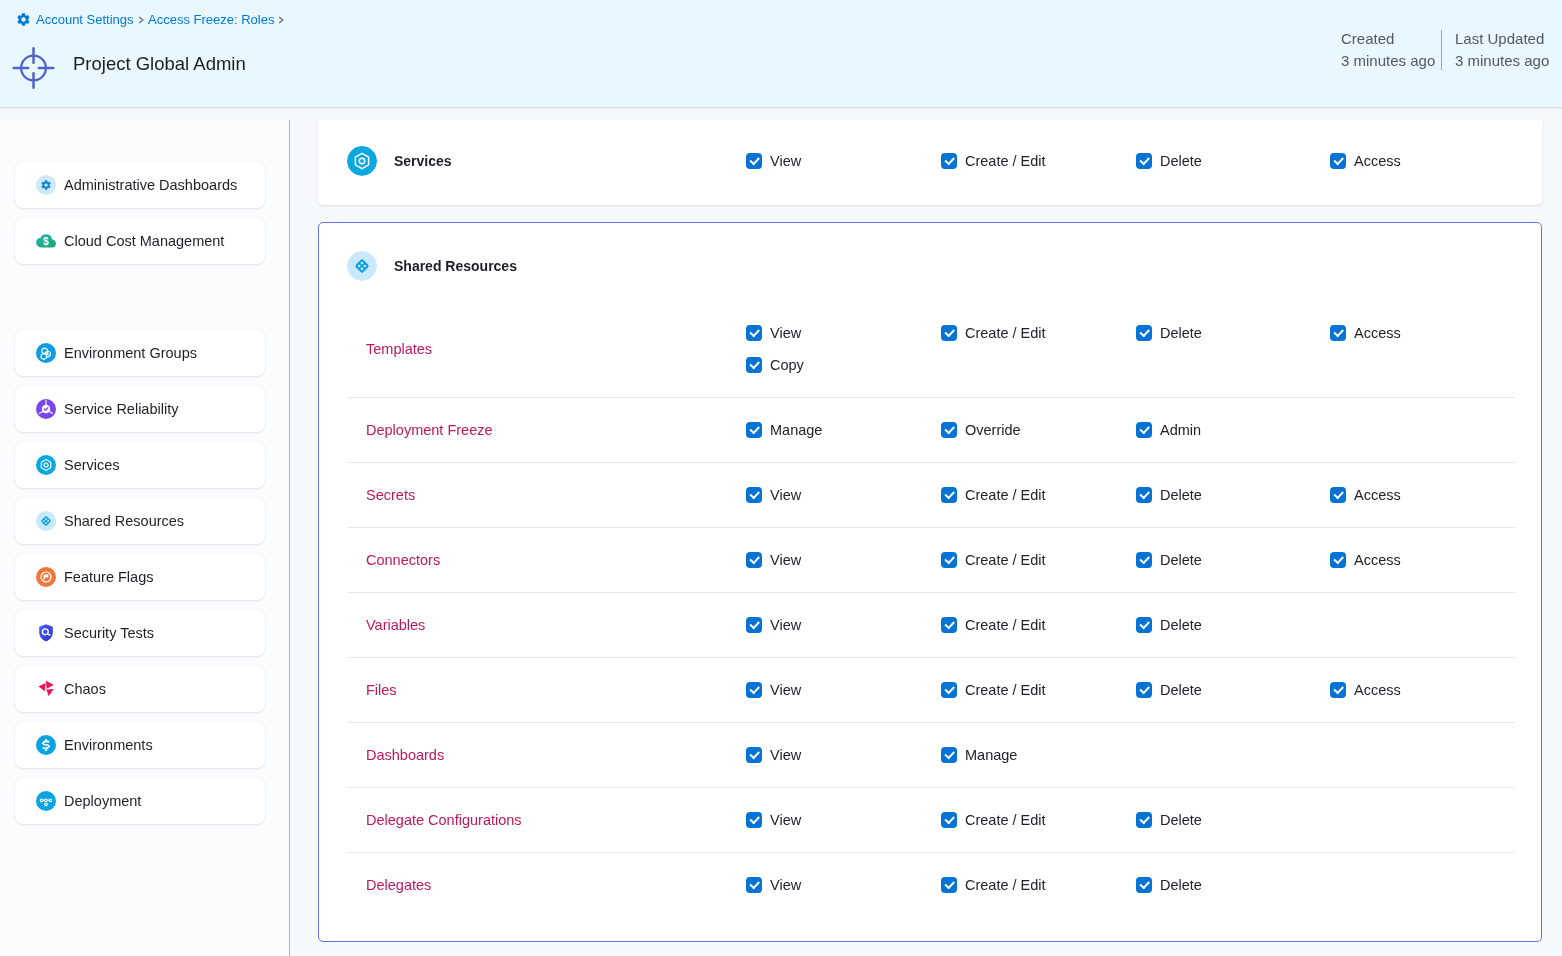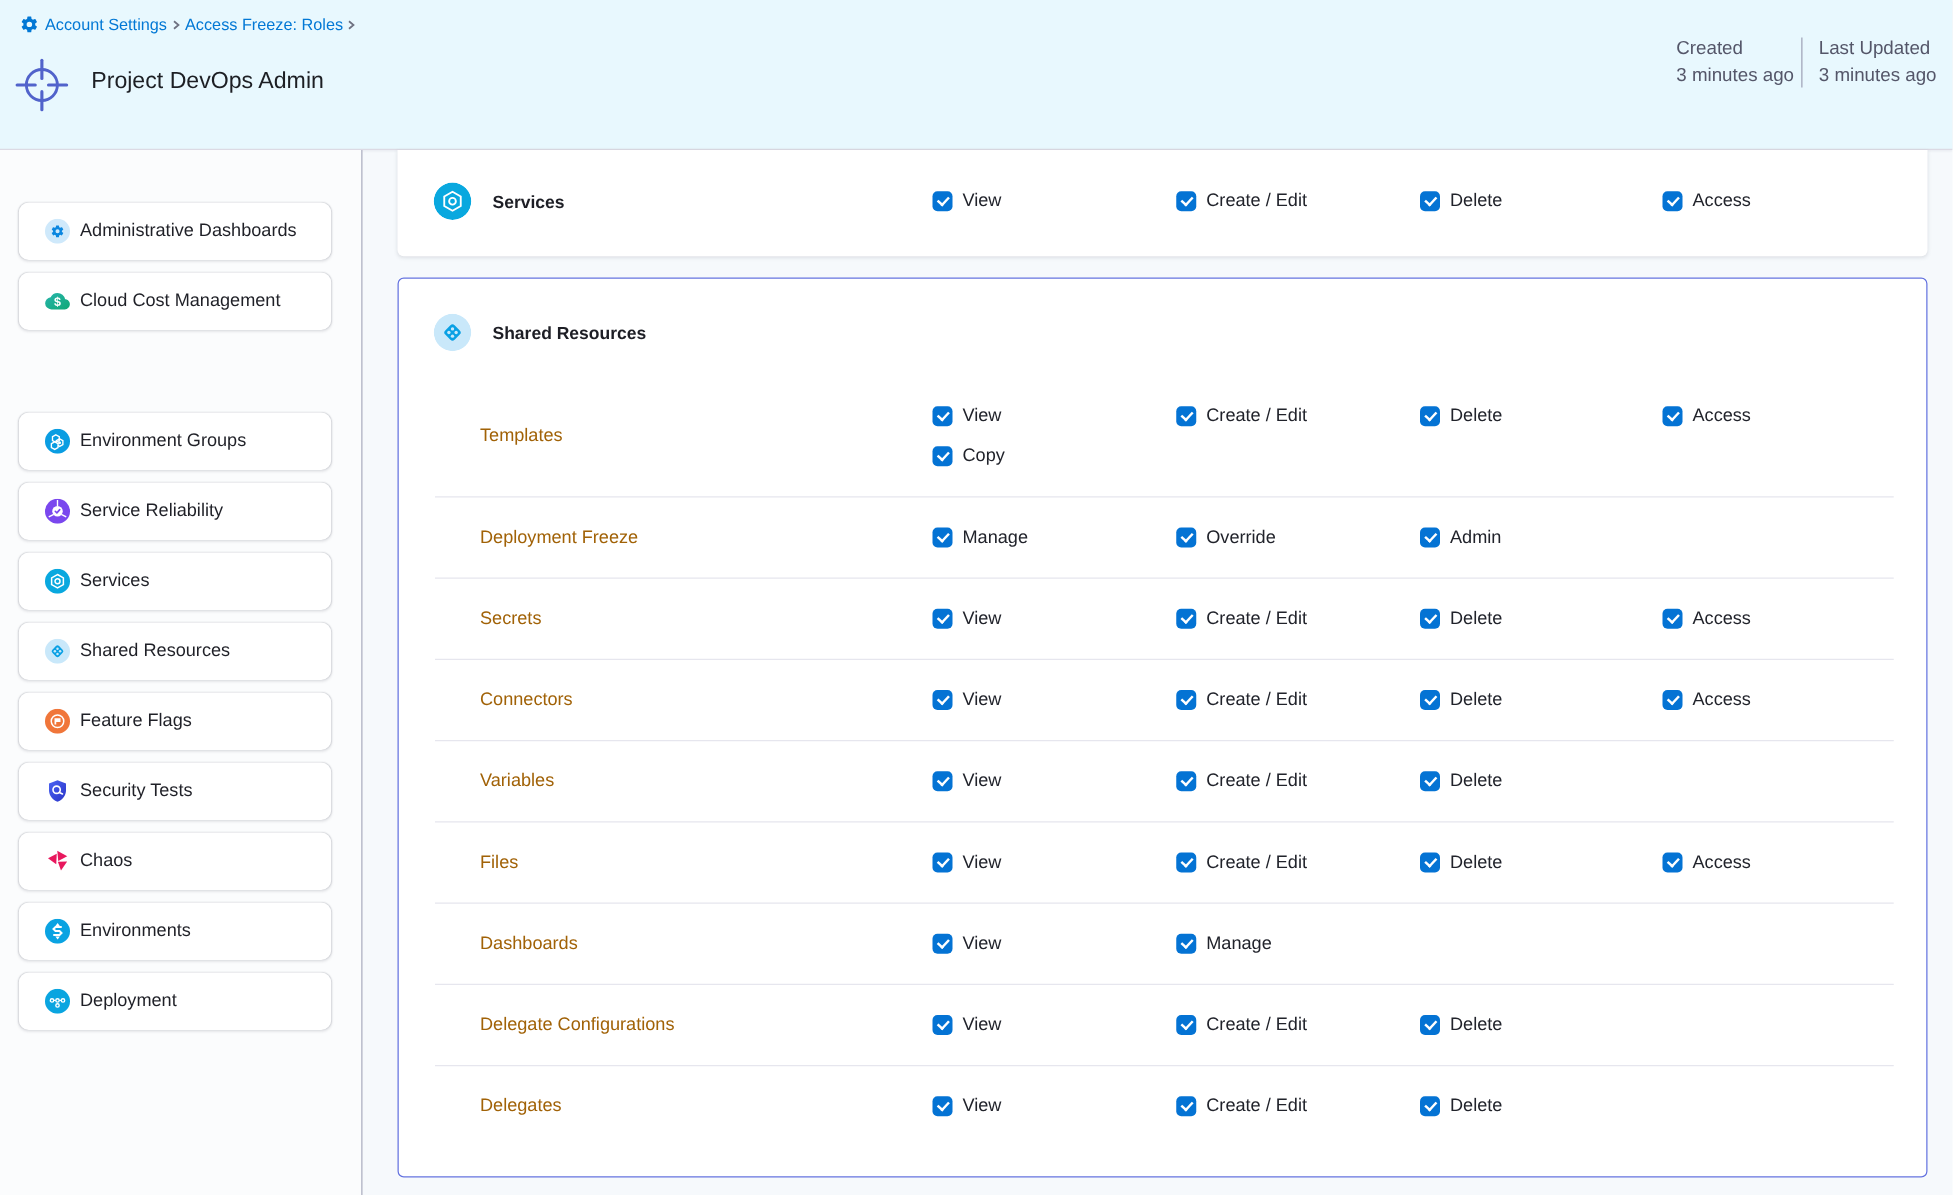--- a/index.html
+++ b/index.html
@@ -1,42 +1,42 @@
 <!DOCTYPE html>
 <html><head>
 <meta charset="utf-8">
 <style>
   * { margin:0; padding:0; box-sizing:border-box; }
   html,body { width:1562px; height:956px; overflow:hidden; }
   body { font-family:"Liberation Sans", sans-serif; background:#f6f9fc; position:relative; }
   .abs { position:absolute; }
 
   
-  .header { position:absolute; left:0; top:0; width:1562px; height:120px; background:#e8f8fe; border-bottom:1px solid #dcdae4; box-shadow:0 1px 2px rgba(100,100,130,.10); }
+  .header { position:absolute; left:0; top:0; width:1562px; height:108px; background:#e8f8fe; border-bottom:1px solid #dcdae4; box-shadow:0 1px 2px rgba(100,100,130,.10); }
   .crumb { position:absolute; top:12px; height:16px; line-height:16px; font-size:13px; color:#0278d5; }
   .title { position:absolute; left:73px; top:53px; height:22px; line-height:22px; font-size:18.5px; color:#1d1f24; }
   .meta { position:absolute; top:28px; font-size:15px; line-height:22px; color:#545669; }
   .meta-div { position:absolute; left:1441px; top:30px; width:1px; height:40px; background:#9fa3b8; }
 
   
   .sidebar { position:absolute; left:0; top:120px; width:290px; height:836px; background:#fbfcfd; border-right:1px solid #abadc0; }
   .scard { position:absolute; left:15px; width:250px; height:46px; background:#fff; border-radius:8px;
            box-shadow:0 0 1px rgba(40,41,61,.16), 0 1px 2px rgba(96,97,112,.14); }
   .scard .ic { position:absolute; left:21px; top:13px; width:20px; height:20px; }
   .scard .lbl { position:absolute; left:49px; top:13px; height:20px; line-height:20px; font-size:14.5px; color:#1f2027; }
 
   
   .svc-card { position:absolute; left:318px; top:120px; width:1224px; height:85px; background:#fff;
               border-radius:0 0 5px 5px; box-shadow:0 1px 3px rgba(96,97,112,.16); }
   .shared-card { position:absolute; left:318px; top:222px; width:1224px; height:720px; background:#fff;
                  border:1px solid #6674e0; border-radius:5px; }
 
   .h-ic { position:absolute; width:30px; height:30px; border-radius:50%; }
   .card-title { position:absolute; left:394px; height:20px; line-height:20px; font-size:14px; font-weight:bold; color:#1d1e25; }
-  .rlabel { position:absolute; left:366px; height:20px; line-height:20px; font-size:14.5px; color:#a16207;margin-left:18px; }
+  .rlabel { position:absolute; left:366px; height:20px; line-height:20px; font-size:14.5px; color:#be185d; }
   .sep { position:absolute; left:348px; width:1167px; height:1px; background:#e6e6ee; }
 
   
   .cb { position:absolute; width:16px; height:16px; background:#0473d4; border-radius:4px; }
   .cb:after { content:''; position:absolute; left:3.6px; top:4.4px; width:7px; height:3.6px;
               border-left:2px solid #fff; border-bottom:2px solid #fff; transform:rotate(-47deg); }
   .cl { position:absolute; height:20px; line-height:20px; font-size:14.5px; color:#21232b; }
 </style>
 </head>
 <body>
@@ -54,21 +54,21 @@
       <path d="M1.2 1 L4.8 4 L1.2 7" stroke="#6e7181" fill="none" stroke-width="1.4"></path>
     </svg>
 
   <svg class="abs" style="left:11px;top:45px" width="46" height="46" viewBox="0 0 46 46" fill="none" stroke="#5163cb" stroke-width="2.5" stroke-linecap="round">
     <circle cx="22.5" cy="23" r="12.4" stroke-width="2.3"></circle>
     <line x1="22.5" y1="3.2" x2="22.5" y2="17.7"></line>
     <line x1="22.5" y1="28.3" x2="22.5" y2="42.8"></line>
     <line x1="2.7" y1="23" x2="17.2" y2="23"></line>
     <line x1="27.8" y1="23" x2="42.3" y2="23"></line>
   </svg>
-  <span class="title">Project DevOps Admin</span>
+  <span class="title">Project Global Admin</span>
 
   <div class="meta" style="left:1341px">Created<br>3 minutes ago</div>
   <div class="meta-div"></div>
   <div class="meta" style="left:1455px">Last Updated<br>3 minutes ago</div>
 </div>
 
 <div class="sidebar">
   <div class="scard" style="top:42px">
       <svg class="ic" viewBox="0 0 20 20">
         <circle cx="10" cy="10" r="10" fill="#cfe9fb"></circle>

